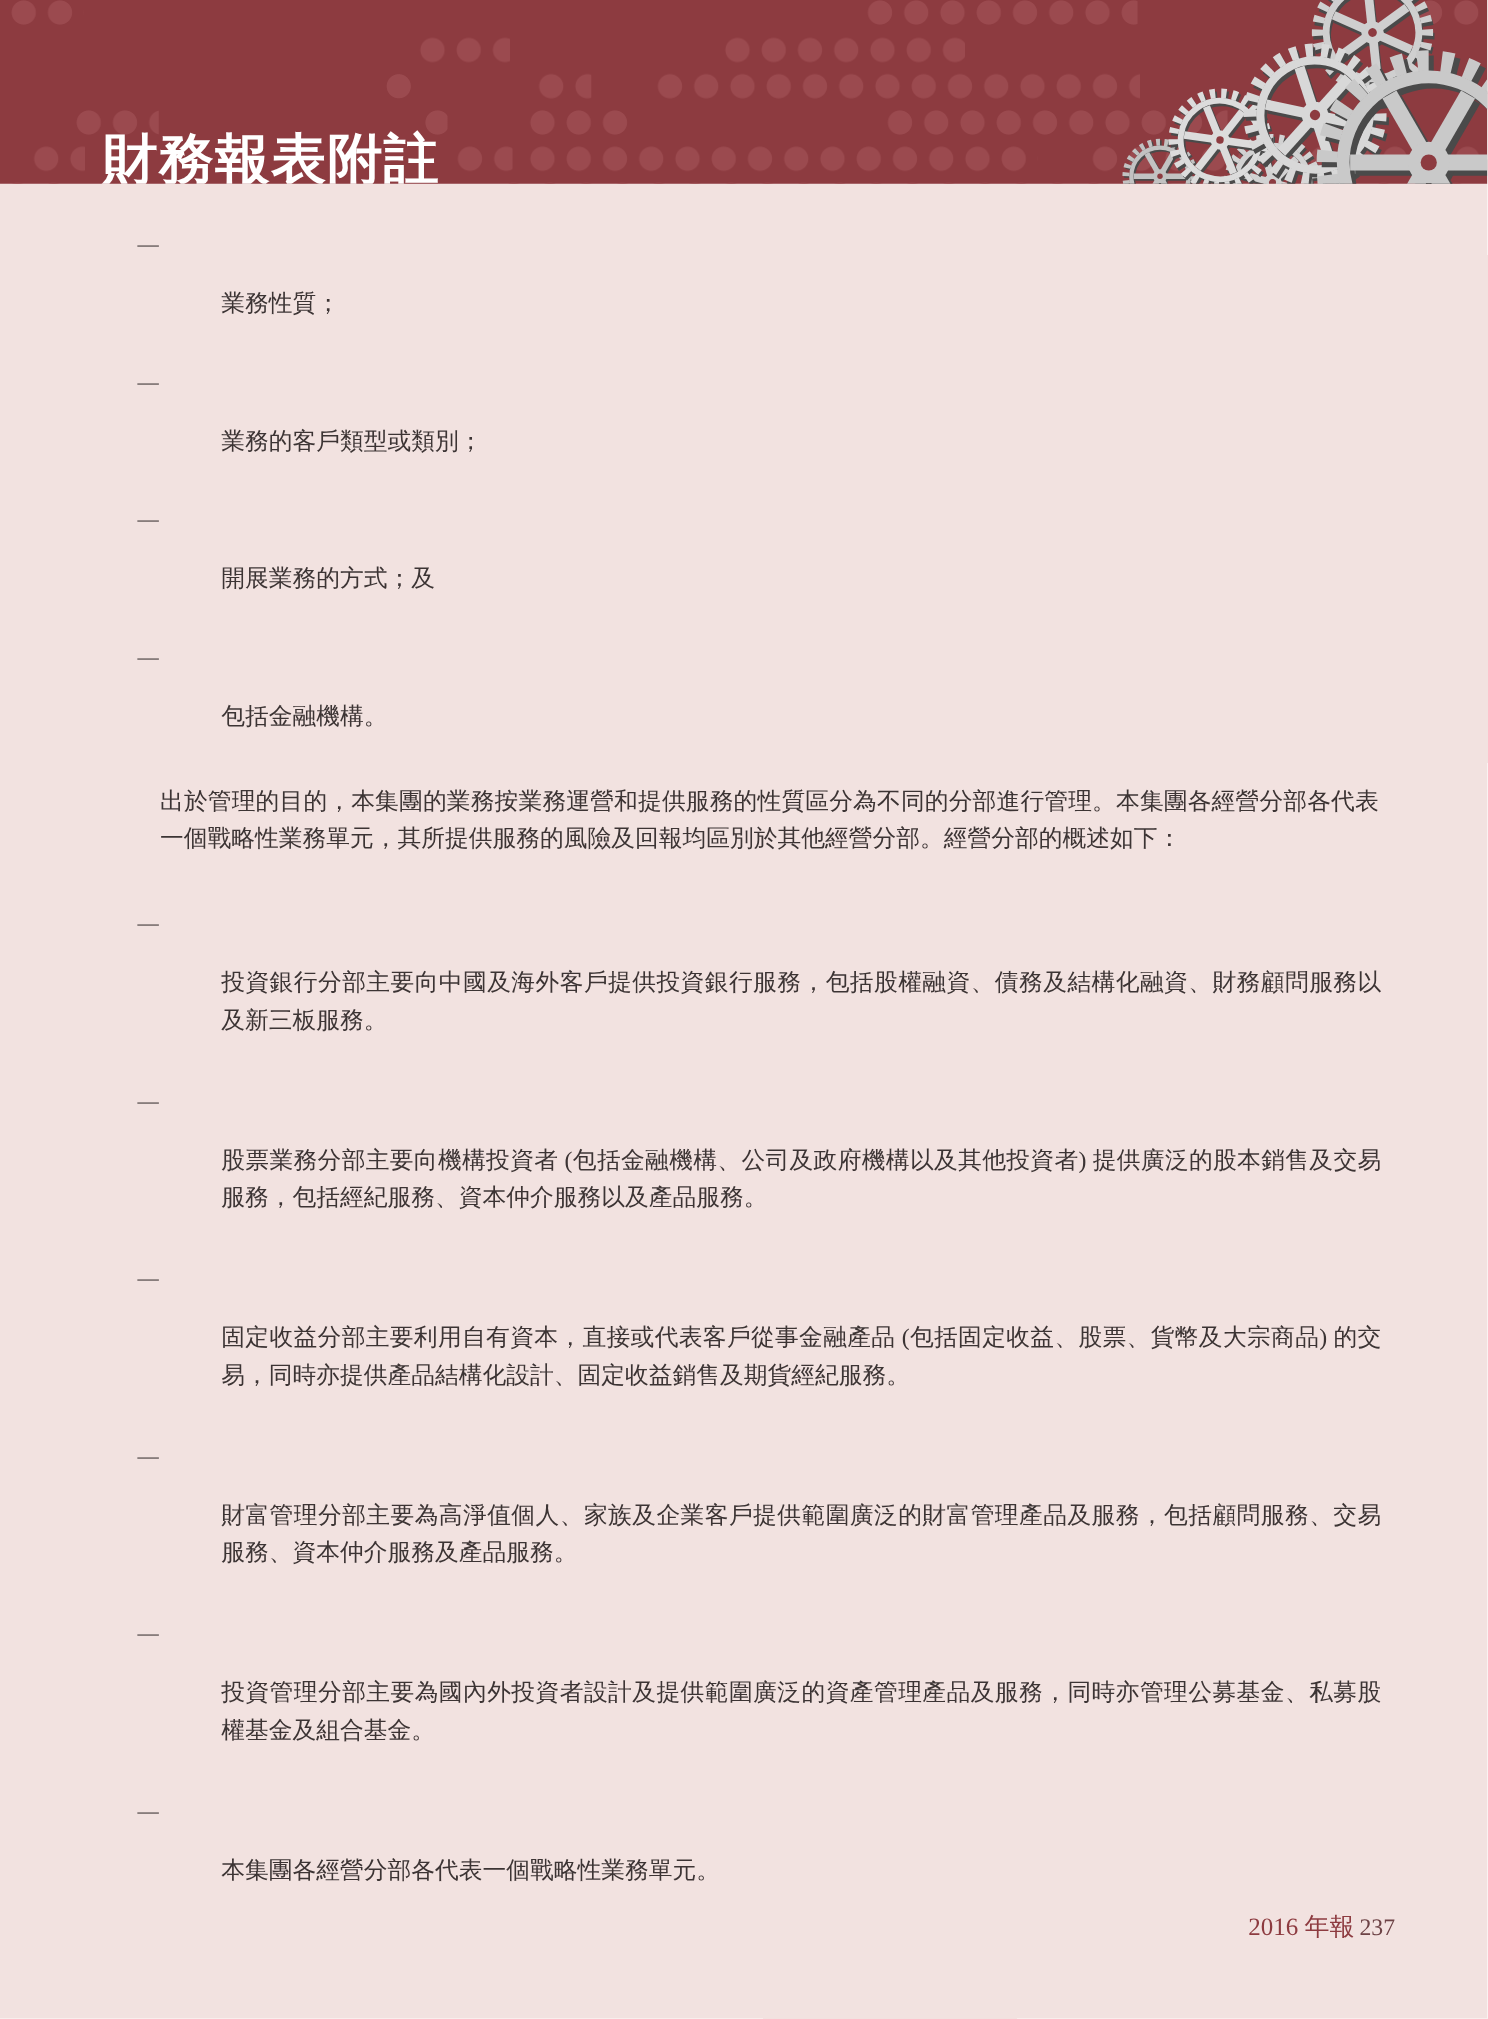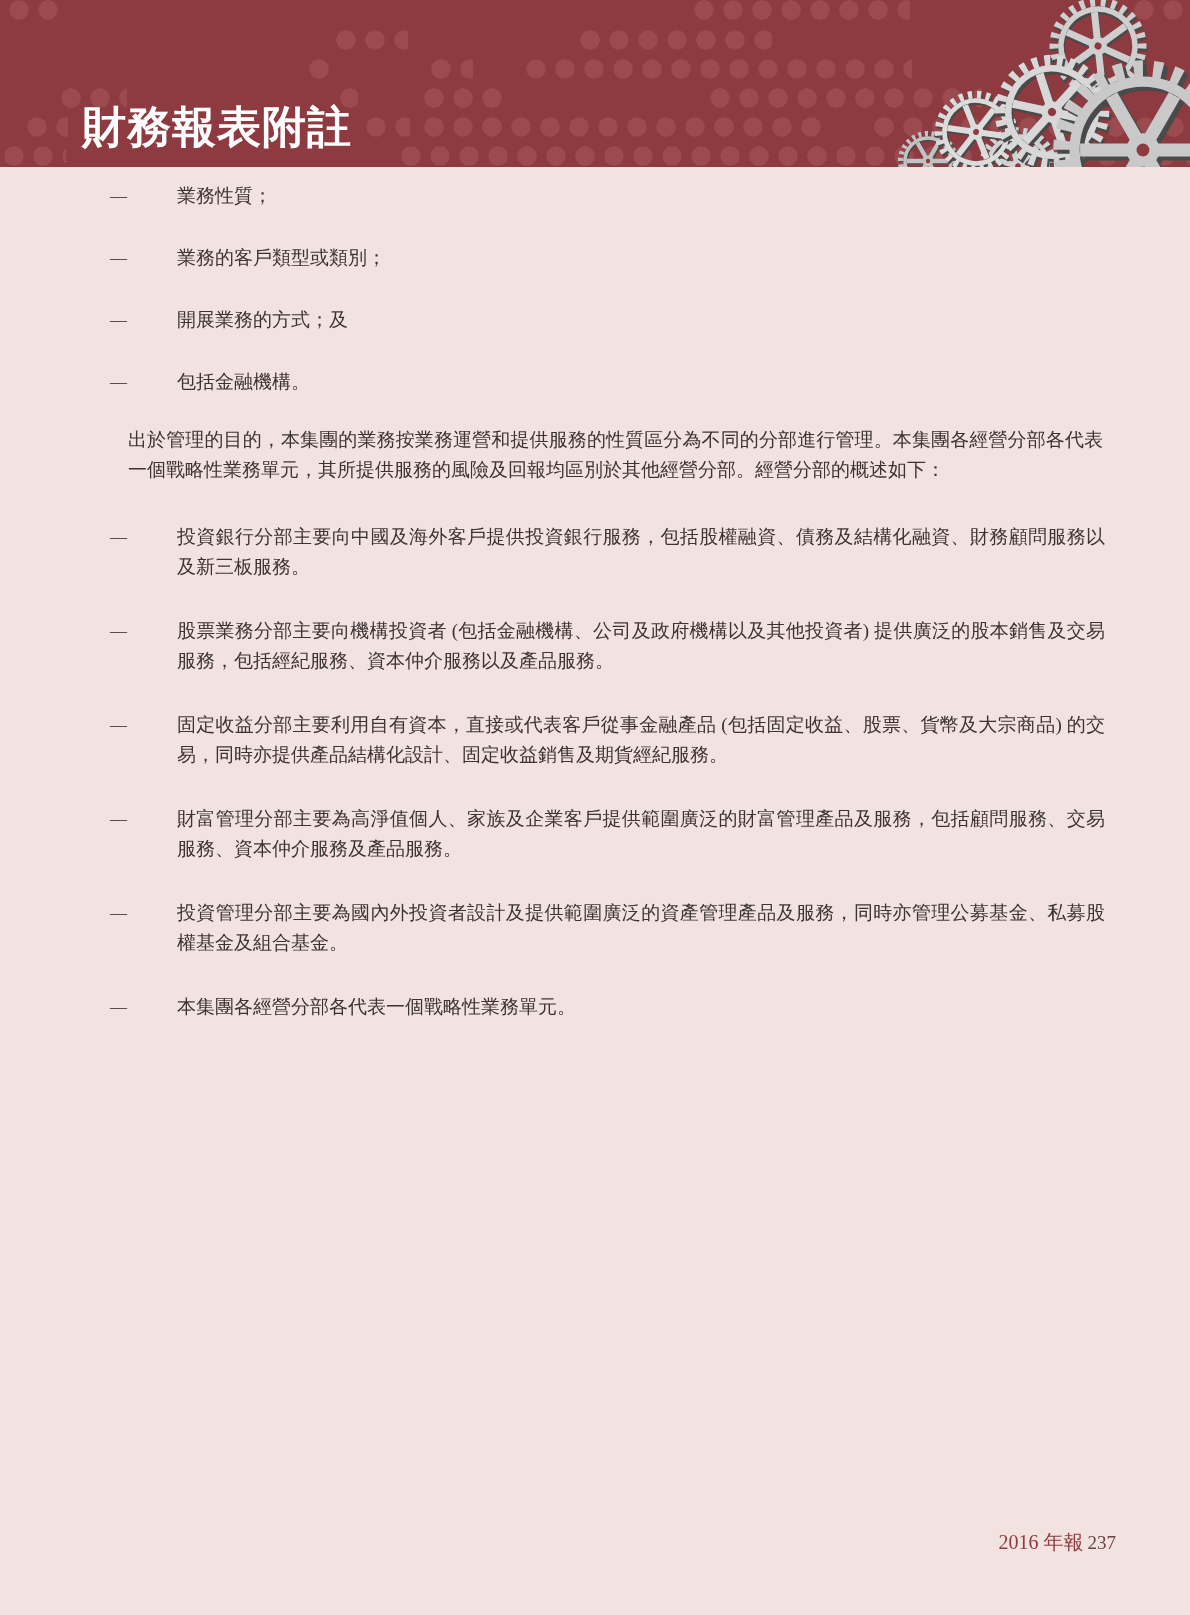--- a/index.html
+++ b/index.html
@@ -10,21 +10,21 @@
     background: #f2e2e0;
     overflow: hidden;
     font-family: "Liberation Serif", "DejaVu Serif", serif;
     color: #3c3434;
   }
 
   
   .banner {
     position: absolute;
     top: 0; left: 0;
-    width: 100%; height: 167px;
+    width: 100%; height: 147px;
     background: #8d3b40;
     overflow: hidden;
   }
   .dot-row {
     position: absolute;
     height: 20px;
     background-image: radial-gradient(circle closest-side at 14px 10px, #9b4a4f 93%, rgba(155,74,79,0) 100%);
     background-size: 29px 20px;
     background-repeat: repeat-x;
   }
@@ -57,31 +57,31 @@
   .sec-title { font-size: 24px; font-weight: 700; letter-spacing: 1px; }
   .sec-cont  { font-size: 17px; font-style: italic; margin-left: 12px; }
 
   .para {
     margin: 22px 0 0 128px;
     width: 975px;
     font-size: 19px;
     line-height: 30px;
     text-align: justify;
   }
-  .para.mgmt { margin-top: 28px; }
+  .para.mgmt { margin-top: 38px; }
 
   .bullet {
     display: flex;
     margin-left: 110px;
     width: 995px;
     font-size: 19px;
     line-height: 30px;
   }
   .bullet .marker { flex: none; width: 67px; font-size: 17px; }
-  .bullet .btext  { flex: none; width: 928px; text-align: justify; }
+  .bullet .btext  { flex: none; width: 928px; text-align: justify; margin-top: 48px; }
   .crit { margin-top: 32px; }
   .crit.first { margin-top: 36px; }
   .seg  { margin-top: 34px; }
   .seg.first { margin-top: 37px; }
 
   
   .footer {
     position: absolute;
     right: 74px; top: 1528px;
     line-height: 28px;

